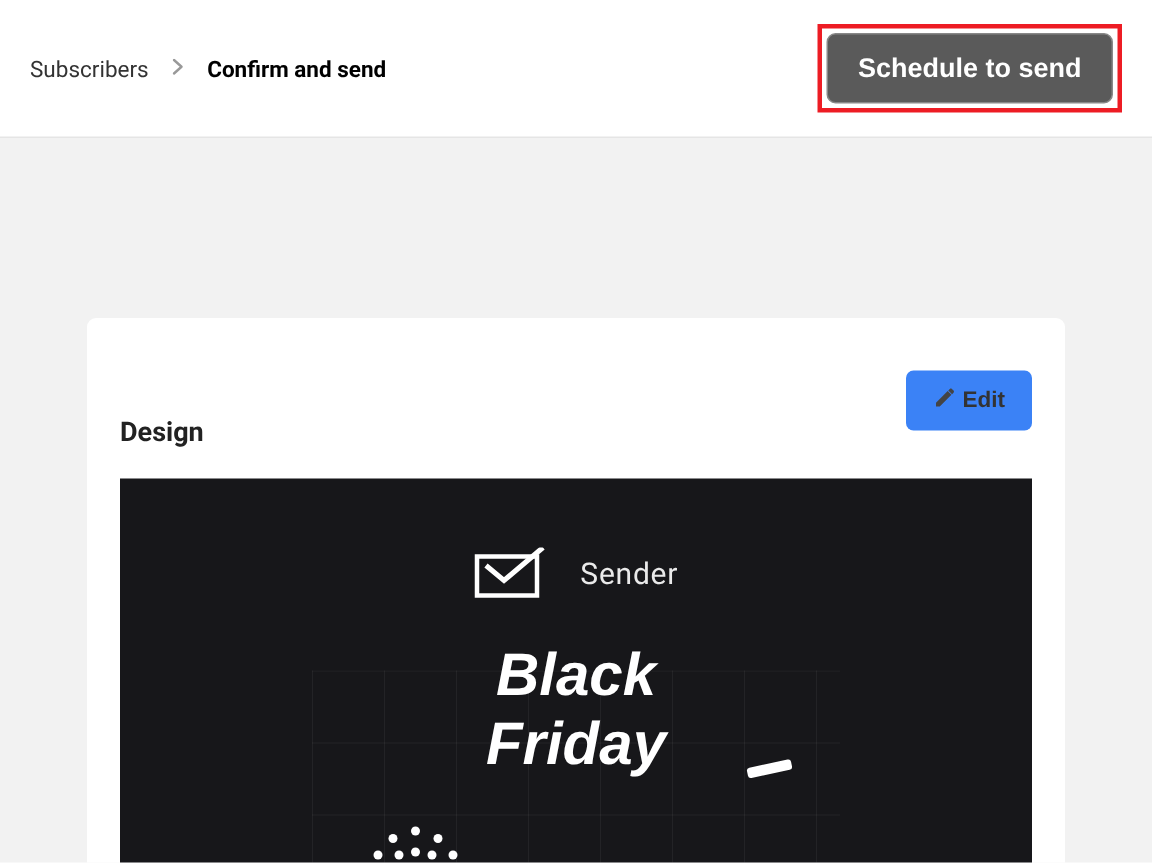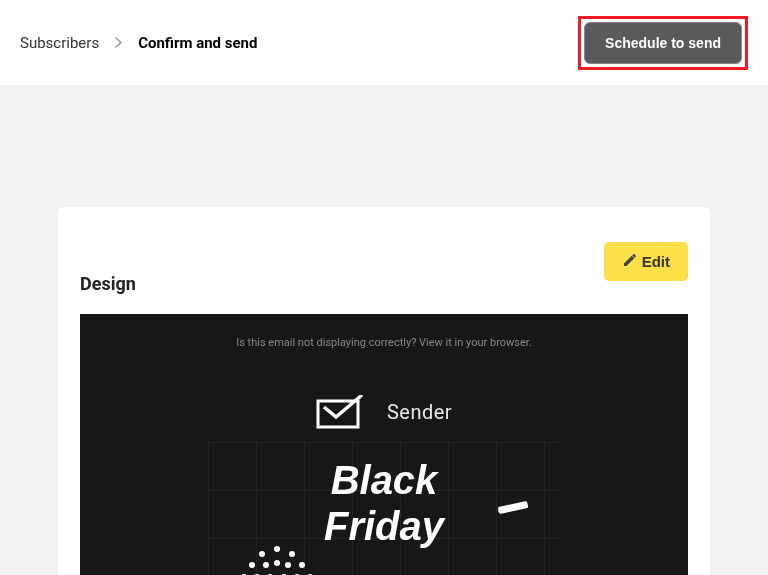--- a/index.html
+++ b/index.html
@@ -44,21 +44,21 @@
       align-items: center;
       gap: 14px;
     }
     .highlight-red {
       border: 3px solid #ed1c24;
       padding: 3px;
       display: inline-flex;
     }
     .btn {
       padding: 12px 20px;
-      font-size: 14px;
+      font-size: 18px;
       font-weight: 600;
       border: none;
       border-radius: 6px;
       cursor: pointer;
       white-space: nowrap;
     }
     .btn-secondary {
       background: #5a5a5a;
       color: #fff;
       border: 1px solid #888;
@@ -84,21 +84,21 @@
     .card-title {
       font-size: 18px;
       font-weight: 700;
       color: #222;
       margin-top: 44px;
     }
     .btn-edit {
       display: inline-flex;
       align-items: center;
       gap: 4px;
-      background: #fde047;
+      background: #3b82f6;
       border: none;
       padding: 10px 18px;
       border-radius: 5px;
       font-size: 15px;
       font-weight: 600;
       color: #333;
       cursor: pointer;
     }
     .email-preview {
       background: #17171a;
@@ -209,21 +209,20 @@
         <span>
           <svg width="16" height="16" viewBox="0 0 16 16">
               <path d="M2 11.5 L2 14 L4.5 14 L12.3 6.2 L9.8 3.7 Z M13.7 4.8 C14.1 4.4 14.1 3.8 13.7 3.4 L12.6 2.3 C12.2 1.9 11.6 1.9 11.2 2.3 L10.2 3.3 L12.7 5.8 Z" fill="#444"></path>
             </svg>
         </span>
         <span>Edit</span>
       </button>
     </div>
 
     <div class="email-preview">
-      <div class="preview-meta">Is this email not displaying correctly? View it in your browser.</div>
 
       <div class="sender-logo">
         <span class="sender-mark">
           <svg width="50" height="34" viewBox="0 0 50 34">
             <rect x="2" y="6" width="40" height="26" stroke="#fff" stroke-width="3" fill="none"></rect>
             <path d="M8 12 L20 22 L46 0" stroke="#fff" stroke-width="3.4" fill="none"></path>
           </svg>
         </span>
         <span class="sender-text">Sender</span>
       </div>

